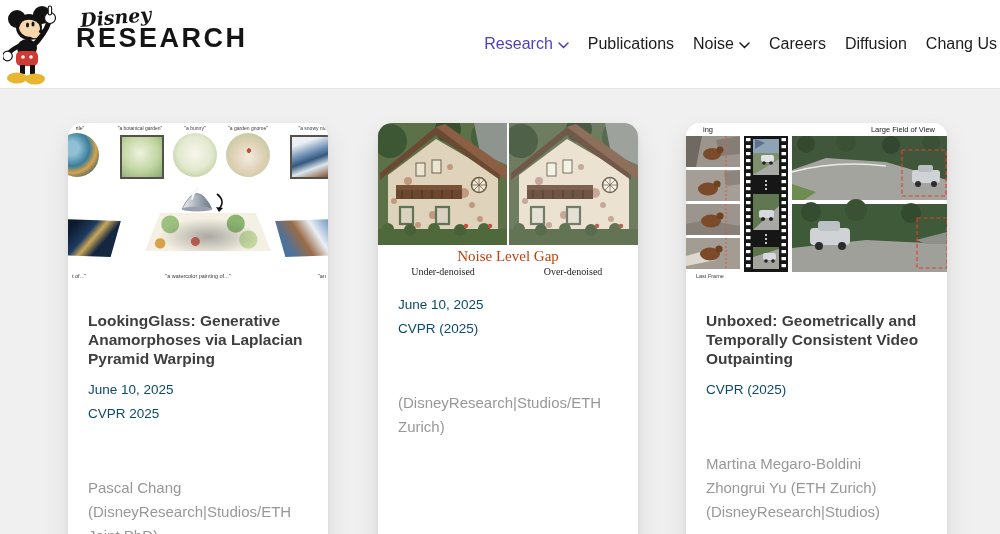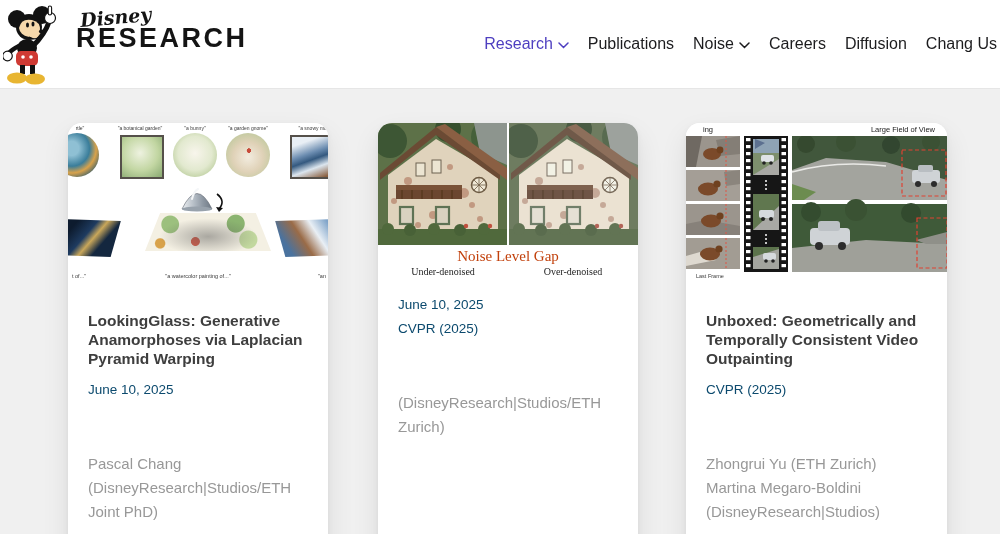--- a/index.html
+++ b/index.html
@@ -171,20 +171,21 @@
     <div class="f1-paint right"></div>
 
     <span class="f1-bcap" style="left:4px">t of..."</span>
     <span class="f1-bcap" style="left:50%;transform:translateX(-50%)">"a watercolor painting of..."</span>
     <span class="f1-bcap" style="right:2px">"an</span>
   </div>
   <div class="card-body">
     <h3 class="pub-title">LookingGlass: Generative Anamorphoses via Laplacian Pyramid Warping</h3>
     <div class="meta-block">
       <p class="meta">June 10, 2025</p>
+      <p class="meta">CVPR 2025</p>
     </div>
     <div class="authors">
       <p>Pascal Chang</p>
       <p>(DisneyResearch|Studios/ETH Joint PhD)</p>
     </div>
   </div>
 </article>
 
 <article class="card card2">
   <div class="figure">
@@ -395,18 +396,18 @@
       </g>
     </svg>
     <span class="f3-lastframe">Last Frame</span>
   </div>
   <div class="card-body">
     <h3 class="pub-title">Unboxed: Geometrically and Temporally Consistent Video Outpainting</h3>
     <div class="meta-block">
       <p class="meta">CVPR (2025)</p>
     </div>
     <div class="authors">
+      <p>Martina Megaro-Boldini</p>
       <p>Zhongrui Yu (ETH Zurich)</p>
-      <p>Martina Megaro-Boldini</p>
       <p>(DisneyResearch|Studios)</p>
     </div>
   </div>
 </article>
 
 </body></html>

